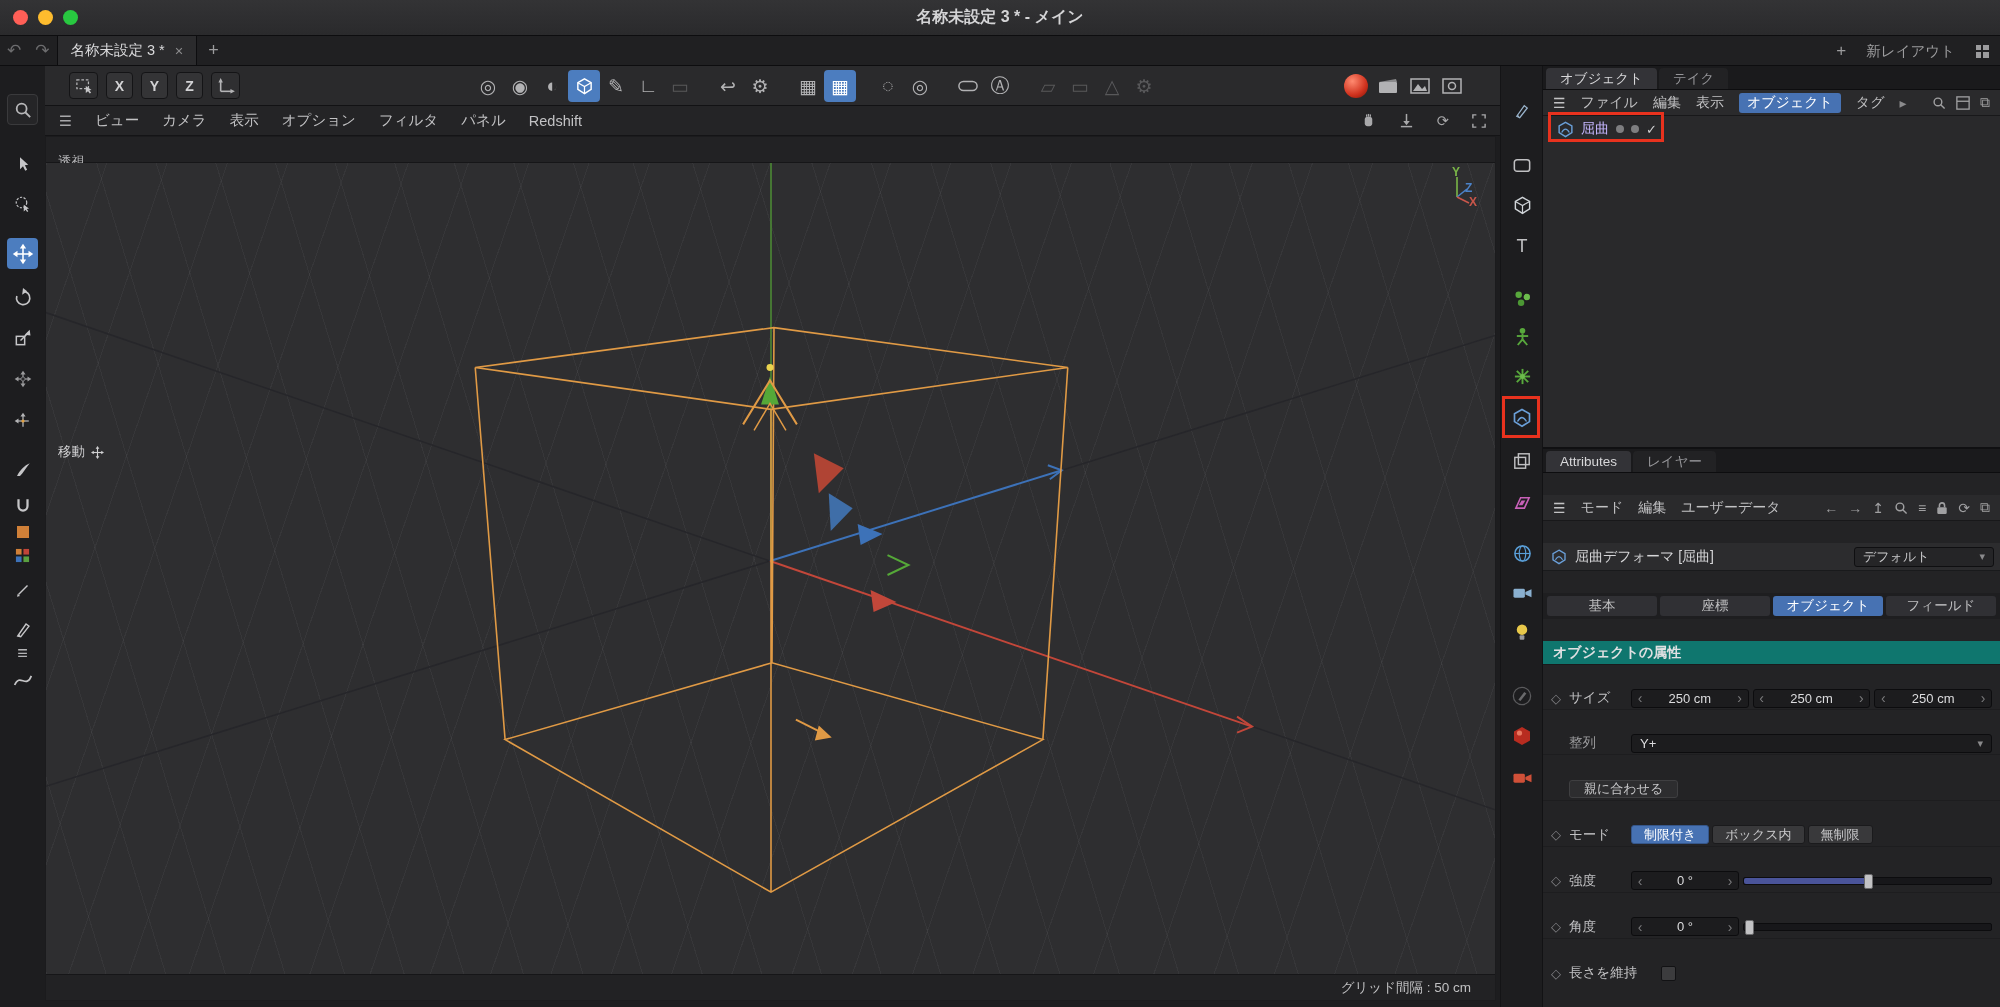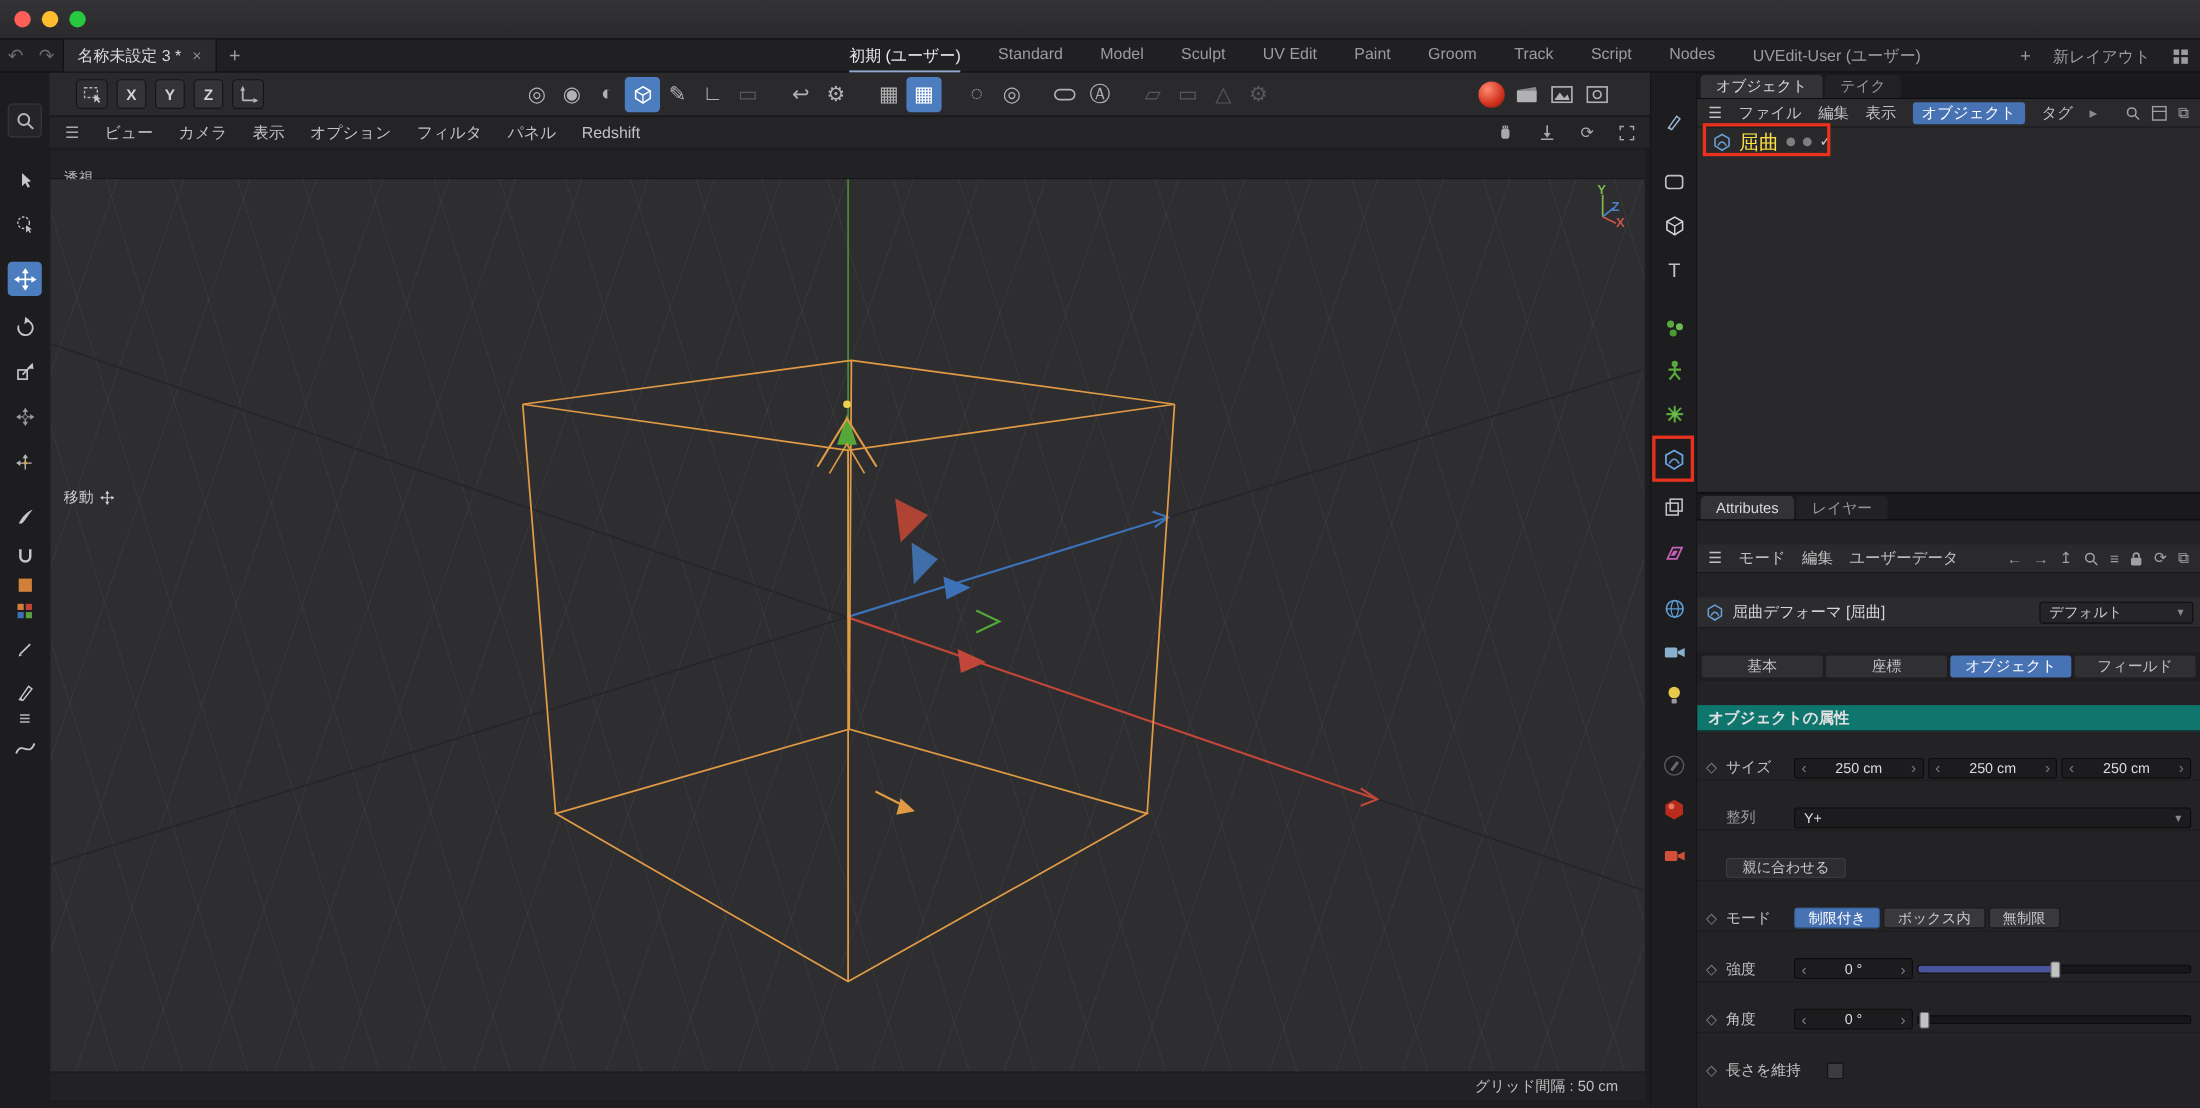--- a/index.html
+++ b/index.html
@@ -85,21 +85,21 @@
   .ptabs { height:24px; background:#1a1a1c; display:flex; align-items:flex-end; gap:2px; padding-left:3px; border-bottom:1px solid #0d0d0f; }
   .ptab { height:21px; padding:0 14px; display:flex; align-items:center; font-size:13.5px; color:#96969a; background:#222224; border-radius:4px 4px 0 0; }
   .ptab.on { background:#333337; color:#d8d8da; }
   .pmenu { height:26px; background:#2a2a2c; display:flex; align-items:center; gap:15px; padding:0 10px; font-size:14px; color:#c2c2c4; border-bottom:1px solid #18181a; }
   .mi.hl { background:#4772b3; color:#fff; border-radius:3px; padding:1px 8px; }
   .pm-right { margin-left:auto; display:flex; gap:10px; align-items:center; color:#a0a0a2; font-size:14px; }
 
   .om { height:514px; display:flex; flex-direction:column; position:relative; }
   .om-tree { flex:1; background:#29292b; position:relative; }
   .obj-row { display:flex; align-items:center; height:26px; padding-left:14px; gap:7px; }
-  .obj-name { color:#fde047; font-size:18px; }
+  .obj-name { color:#c4b5fd; font-size:14px; }
   .vdot { width:8px; height:8px; border-radius:50%; background:#7e7e80; }
   .obj-check { color:#cfcfd1; font-size:13px; }
 
   .attr { flex:1; display:flex; flex-direction:column; background:#232325; border-top:2px solid #101012;gap:22px; }
   .ahdr { height:28px; display:flex; align-items:center; gap:8px; padding:0 8px; background:#2c2c2e; border-bottom:1px solid #191a1c; font-size:14px; color:#d6d6d8; position:relative; }
   .preset { position:absolute; right:6px; width:140px; height:20px; background:#252527; border:1px solid #0f0f11; border-radius:3px; display:flex; align-items:center; padding:0 8px; color:#c8c8ca; font-size:13px; }
   .preset .sp { flex:1; }
   .stabs { display:flex; gap:3px; padding:3px 4px; background:#1e1e20; }
   .stab { flex:1; height:20px; display:flex; align-items:center; justify-content:center; background:#303034; border-radius:3px; font-size:13.5px; color:#c0c0c2; }
   .stab.on { background:#4772b3; color:#fff; }
@@ -130,44 +130,32 @@
 </style>
 </head>
 <body>
 
 <div class="titlebar">
   <div class="traffic">
     <span class="tl red"></span>
     <span class="tl yellow"></span>
     <span class="tl green"></span>
   </div>
+  <div class="wtitle">名称未設定 3 * - メイン</div>
 </div>
 
 <div class="tabbar">
   <span class="histbtn">↶</span>
   <span class="histbtn">↷</span>
   <div class="doctab">
     <span>名称未設定 3 *</span>
     <span class="x">×</span>
   </div>
   <span class="addtab">+</span>
 
-  <div class="laytabs">
-    <span class="laytab active">初期 (ユーザー)</span>
-    <span class="laytab">Standard</span>
-    <span class="laytab">Model</span>
-    <span class="laytab">Sculpt</span>
-    <span class="laytab">UV Edit</span>
-    <span class="laytab">Paint</span>
-    <span class="laytab">Groom</span>
-    <span class="laytab">Track</span>
-    <span class="laytab">Script</span>
-    <span class="laytab">Nodes</span>
-    <span class="laytab">UVEdit-User (ユーザー)</span>
-  </div>
 
   <div class="tabright">
     <span style="font-size:17px;">+</span>
     <span>新レイアウト</span>
     <span class="vicon">
       <svg width="15" height="15" viewBox="0 0 15 15">
           <rect x="1" y="1" width="5" height="5" fill="#9c9c9e"></rect>
           <rect x="8" y="1" width="6" height="5" fill="#9c9c9e"></rect>
           <rect x="1" y="8" width="5" height="6" fill="#9c9c9e"></rect>
           <rect x="8" y="8" width="6" height="6" fill="#9c9c9e"></rect>

